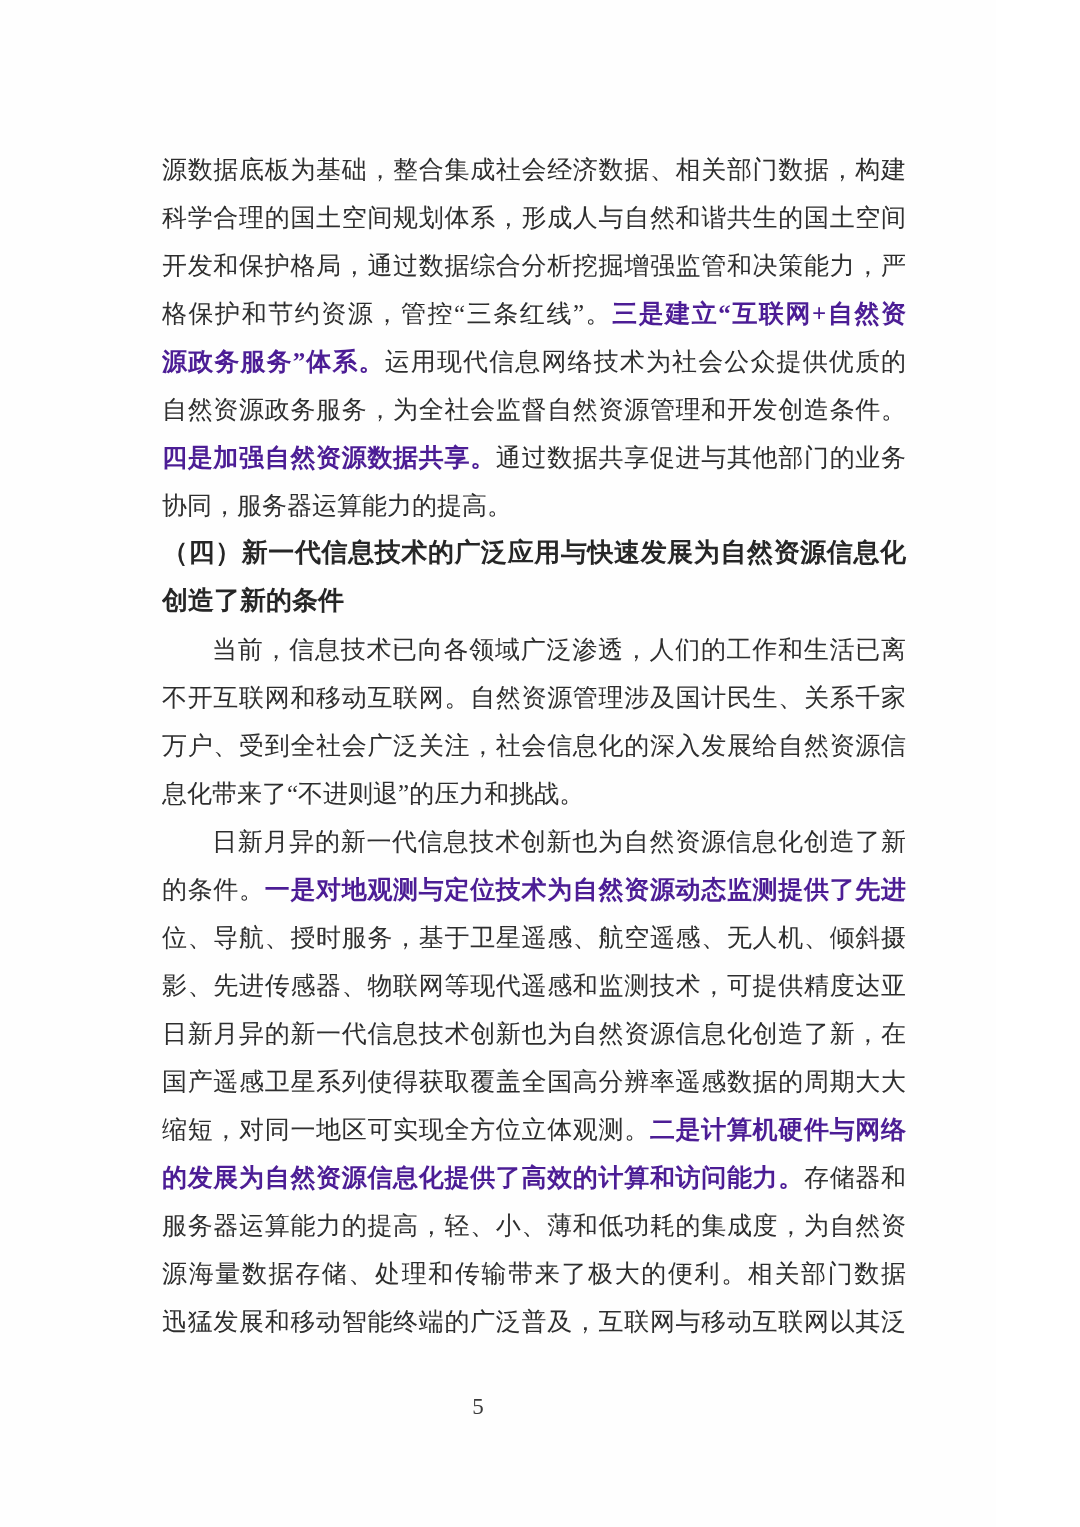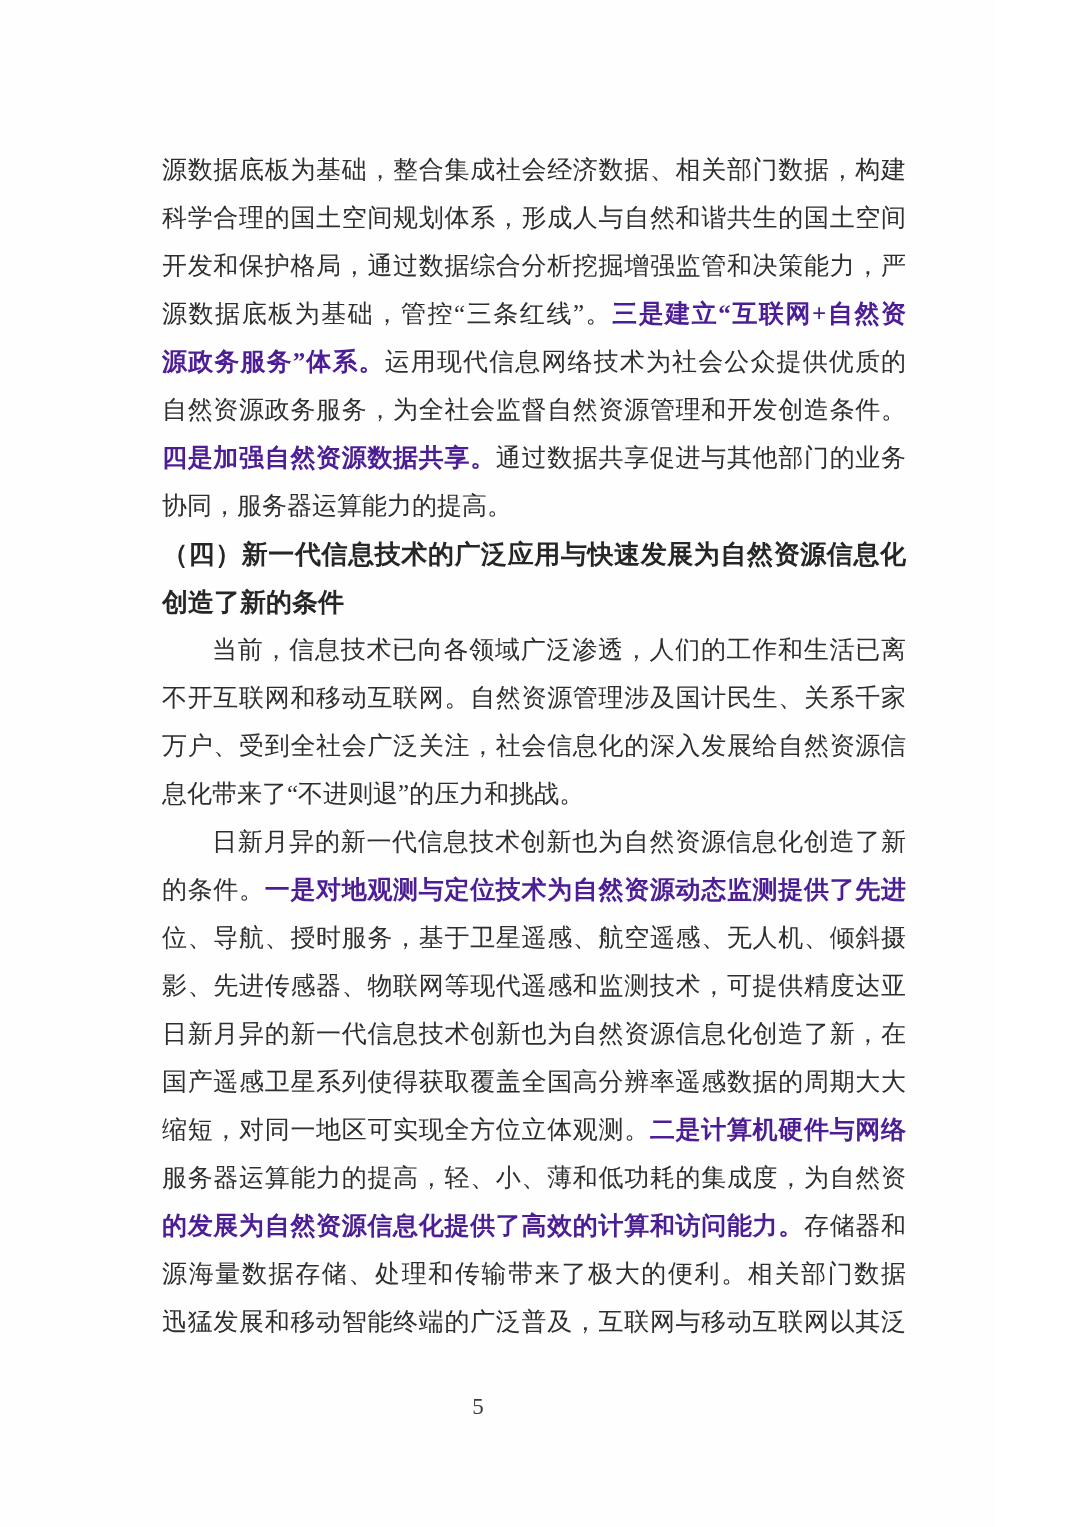--- a/index.html
+++ b/index.html
@@ -33,21 +33,21 @@
     white-space: normal;
   }
   .line.nojust {
     text-align: left;
     text-align-last: left;
   }
   .line.indent {
     text-indent: 2em;
   }
   .line.heading {
-    font-family: Liberation Sans, sans-serif;
+    font-family: Liberation Mono, monospace;
     font-weight: bold;
     font-size: 26px;
     color: #262626;
   }
   .line b {
     font-weight: bold;
     color: #4c1d95;
   }
   .page-number {
     position: absolute;
@@ -62,37 +62,37 @@
   }
 </style>
 </head>
 <body>
 
 <div class="page">
   <div class="text-block">
       <div class="line"><span>源数据底板为基础，整合集成社会经济数据、相关部门数据，构建</span></div>
       <div class="line"><span>科学合理的国土空间规划体系，形成人与自然和谐共生的国土空间</span></div>
       <div class="line"><span>开发和保护格局，通过数据综合分析挖掘增强监管和决策能力，严</span></div>
-      <div class="line"><span>源数据底板为基础，管控“三条红线”。</span><b>三是建立“互联网+自然资</b></div>
+      <div class="line"><span>格保护和节约资源，管控“三条红线”。</span><b>三是建立“互联网+自然资</b></div>
       <div class="line"><b>源政务服务”体系。</b><span>运用现代信息网络技术为社会公众提供优质的</span></div>
       <div class="line"><span>自然资源政务服务，为全社会监督自然资源管理和开发创造条件。</span></div>
       <div class="line"><b>四是加强自然资源数据共享。</b><span>通过数据共享促进与其他部门的业务</span></div>
       <div class="line nojust"><span>协同，服务器运算能力的提高。</span></div>
       <div class="line heading"><span>（四）新一代信息技术的广泛应用与快速发展为自然资源信息化</span></div>
       <div class="line heading nojust"><span>创造了新的条件</span></div>
       <div class="line indent"><span>当前，信息技术已向各领域广泛渗透，人们的工作和生活已离</span></div>
       <div class="line"><span>不开互联网和移动互联网。自然资源管理涉及国计民生、关系千家</span></div>
       <div class="line"><span>万户、受到全社会广泛关注，社会信息化的深入发展给自然资源信</span></div>
       <div class="line nojust"><span>息化带来了“不进则退”的压力和挑战。</span></div>
       <div class="line indent"><span>日新月异的新一代信息技术创新也为自然资源信息化创造了新</span></div>
       <div class="line"><span>的条件。</span><b>一是对地观测与定位技术为自然资源动态监测提供了先进</b></div>
       <div class="line"><span>位、导航、授时服务，基于卫星遥感、航空遥感、无人机、倾斜摄</span></div>
       <div class="line"><span>影、先进传感器、物联网等现代遥感和监测技术，可提供精度达亚</span></div>
       <div class="line"><span>日新月异的新一代信息技术创新也为自然资源信息化创造了新，在轨</span></div>
       <div class="line"><span>国产遥感卫星系列使得获取覆盖全国高分辨率遥感数据的周期大大</span></div>
       <div class="line"><span>缩短，对同一地区可实现全方位立体观测。</span><b>二是计算机硬件与网络</b></div>
+      <div class="line"><b>的发展为自然资源信息化提供了高效的计算和访问能力。</b><span>存储器和</span></div>
       <div class="line"><span>服务器运算能力的提高，轻、小、薄和低功耗的集成度，为自然资</span></div>
-      <div class="line"><b>的发展为自然资源信息化提供了高效的计算和访问能力。</b><span>存储器和</span></div>
       <div class="line"><span>源海量数据存储、处理和传输带来了极大的便利。相关部门数据</span></div>
       <div class="line"><span>迅猛发展和移动智能终端的广泛普及，互联网与移动互联网以其泛</span></div>
     </div>
   <div class="page-number">5</div>
 </div>
 
 </body></html>

